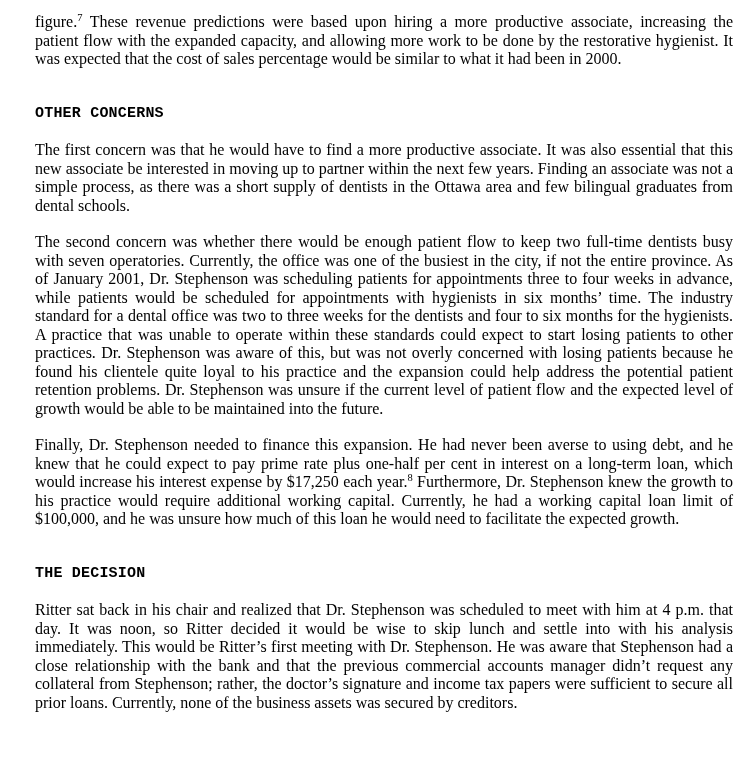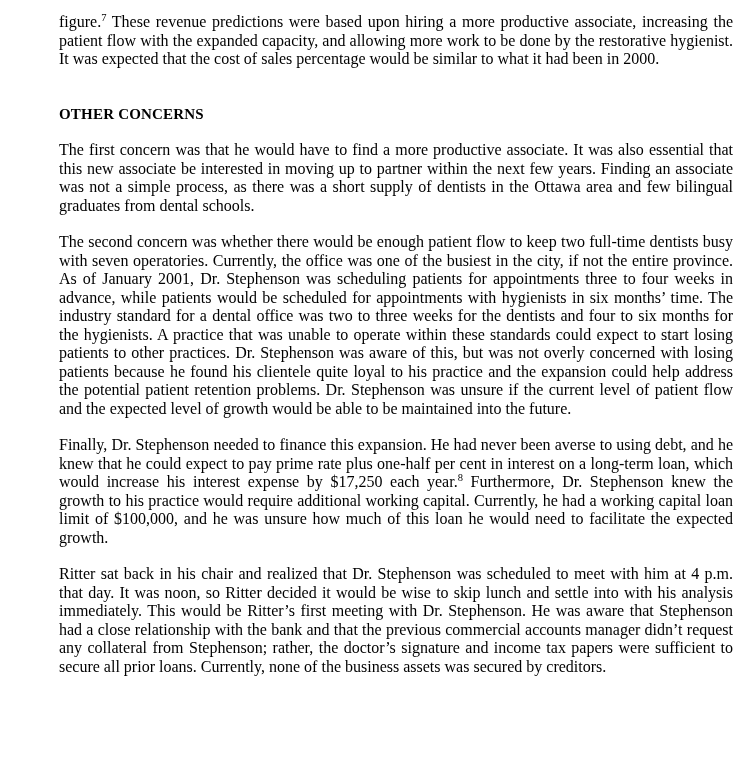--- a/index.html
+++ b/index.html
@@ -6,32 +6,32 @@
     margin: 0;
     padding: 0;
     background: #ffffff;
   }
   .page {
     box-sizing: border-box;
     width: 750px;
     height: 769px;
     background: #ffffff;
     color: #000000;
-    padding: 13px 17px 0 59px;
+    padding: 13px 17px 0 35px;
     overflow: hidden;
     font-family: "Liberation Serif", "DejaVu Serif", serif;
     font-size: 16px;
     line-height: 18.5px;
   }
   .body-para {
     margin: 0 0 18px 0;
     text-align: justify;
   }
   .section-heading {
-    font-family: Liberation Serif, serif;
+    font-family: Liberation Mono, monospace;
     font-size: 15px;
     font-weight: bold;
     line-height: 18.5px;
     letter-spacing: 0.2px;
     margin: 36px 0 18px 0;
     text-align: left;
   }
   sup.footnote-ref {
     font-size: 10.5px;
     line-height: 0;
@@ -47,16 +47,17 @@
 
   <h2 class="section-heading">OTHER CONCERNS</h2>
 
 
   <p class="body-para">The first concern was that he would have to find a more productive associate. It was also essential that this new associate be interested in moving up to partner within the next few years. Finding an associate was not a simple process, as there was a short supply of dentists in the Ottawa area and few bilingual graduates from dental schools.</p>
 
   <p class="body-para">The second concern was whether there would be enough patient flow to keep two full-time dentists busy with seven operatories. Currently, the office was one of the busiest in the city, if not the entire province. As of January 2001, Dr. Stephenson was scheduling patients for appointments three to four weeks in advance, while patients would be scheduled for appointments with hygienists in six months’ time. The industry standard for a dental office was two to three weeks for the dentists and four to six months for the hygienists. A practice that was unable to operate within these standards could expect to start losing patients to other practices. Dr. Stephenson was aware of this, but was not overly concerned with losing patients because he found his clientele quite loyal to his practice and the expansion could help address the potential patient retention problems. Dr. Stephenson was unsure if the current level of patient flow and the expected level of growth would be able to be maintained into the future.</p>
 
   <p class="body-para"><span>Finally, Dr. Stephenson needed to finance this expansion. He had never been averse to using debt, and he knew that he could expect to pay prime rate plus one-half per cent in interest on a long-term loan, which would increase his interest expense by $17,250 each year.</span><sup class="footnote-ref">8</sup><span> Furthermore, Dr. Stephenson knew the growth to his practice would require additional working capital. Currently, he had a working capital loan limit of $100,000, and he was unsure how much of this loan he would need to facilitate the expected growth.</span></p>
 
+  <h2 class="section-heading">THE DECISION</h2>
 
   <p class="body-para">Ritter sat back in his chair and realized that Dr. Stephenson was scheduled to meet with him at 4 p.m. that day. It was noon, so Ritter decided it would be wise to skip lunch and settle into with his analysis immediately. This would be Ritter’s first meeting with Dr. Stephenson. He was aware that Stephenson had a close relationship with the bank and that the previous commercial accounts manager didn’t request any collateral from Stephenson; rather, the doctor’s signature and income tax papers were sufficient to secure all prior loans. Currently, none of the business assets was secured by creditors.</p>
 
 </div>
 
 </body></html>

